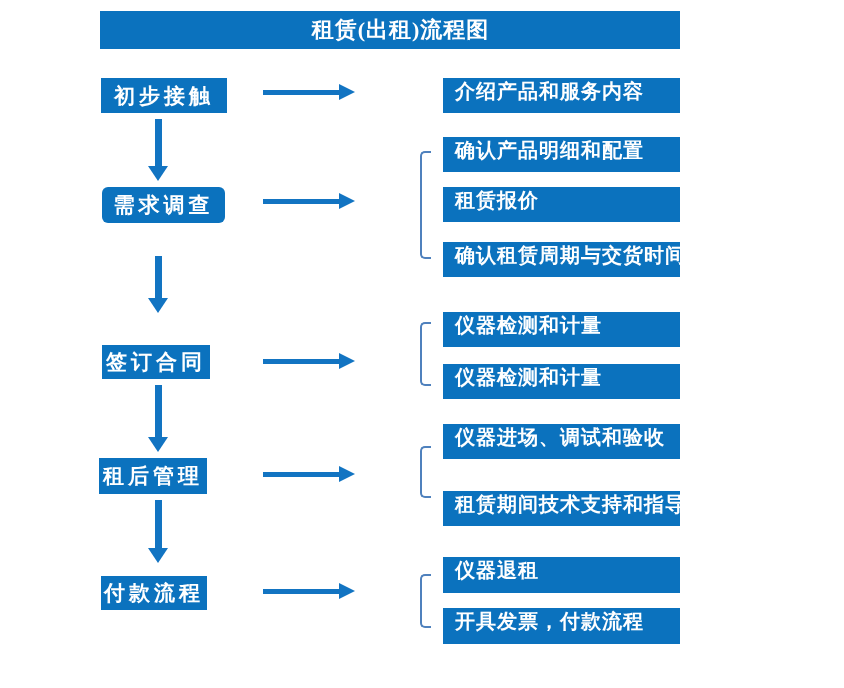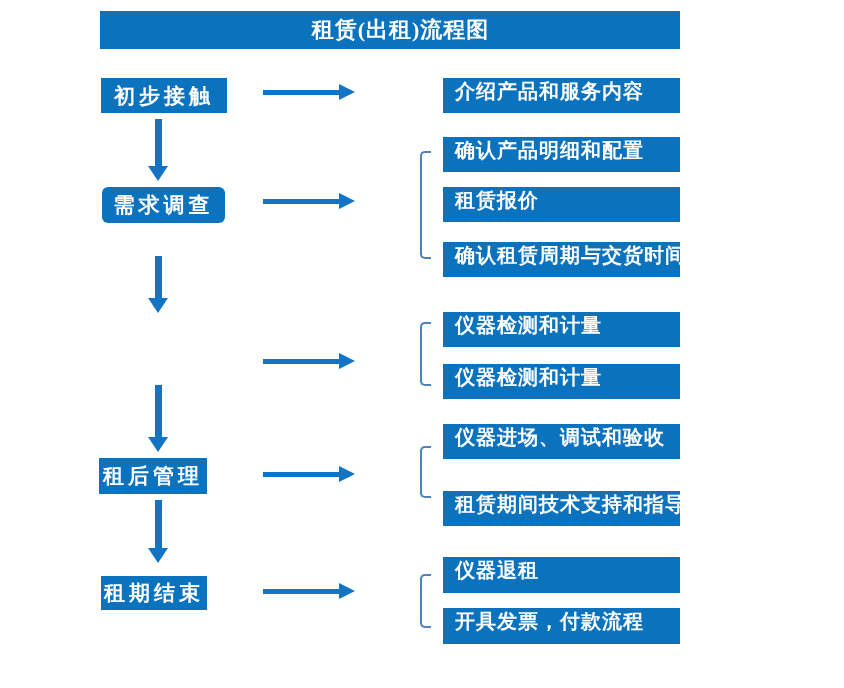--- a/index.html
+++ b/index.html
@@ -92,25 +92,28 @@
   <div class="title-bar">
     <span>租赁(出租)流程图</span>
   </div>
 
   <div class="step-box" style="left:101px;top:78px;width:126px;">
     <span>初步接触</span>
   </div>
   <div class="step-box" style="left:102px;top:187px;width:123px;height:36px;border-radius:6px;">
     <span>需求调查</span>
   </div>
+  <div class="step-box" style="left:102px;top:345px;width:108px;height:34px;">
+    <span>签订合同</span>
+  </div>
   <div class="step-box" style="left:99px;top:458px;width:108px;height:36px;">
     <span>租后管理</span>
   </div>
   <div class="step-box" style="left:101px;top:576px;width:106px;height:34px;">
-    <span>租期结束</span>
+    <span>付款流程</span>
   </div>
 
   <div class="v-arrow" style="left:148px;top:119px;height:62px;">
     <span class="shaft"></span>
     <span class="head"></span>
   </div>
   <div class="v-arrow" style="left:148px;top:256px;height:57px;">
     <span class="shaft"></span>
     <span class="head"></span>
   </div>

